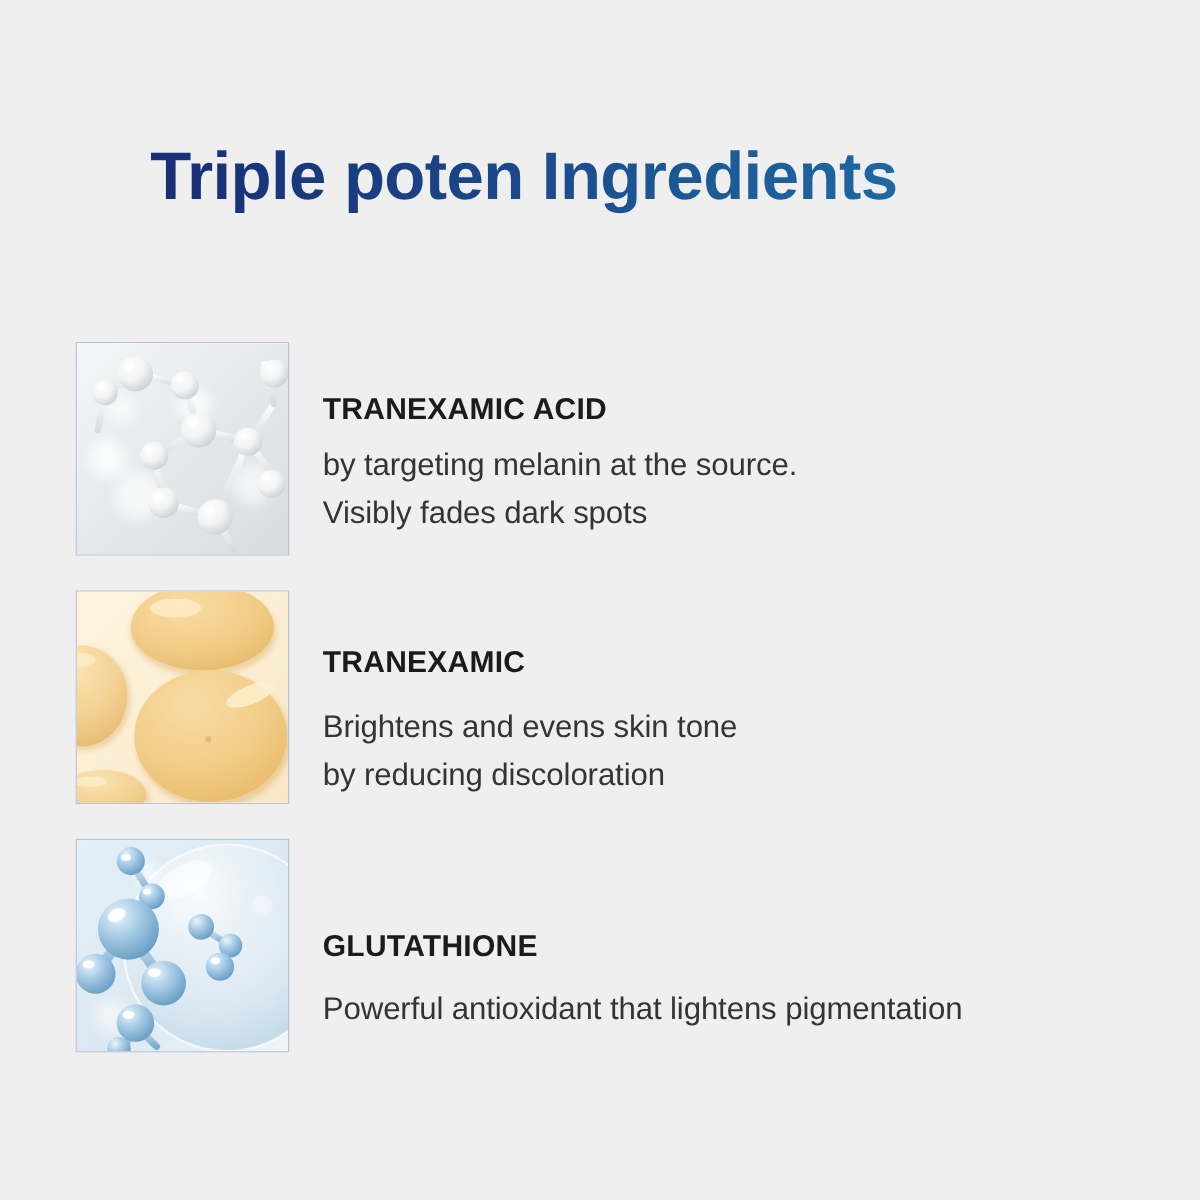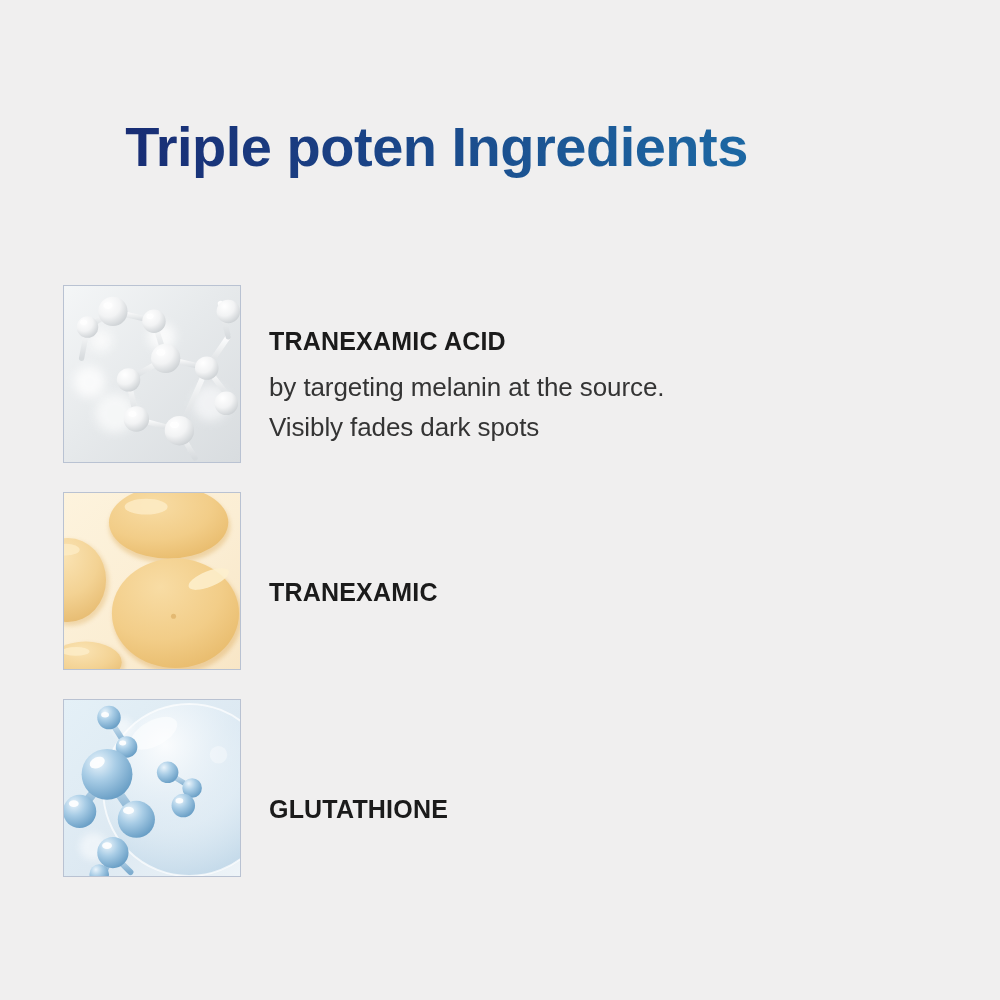--- a/index.html
+++ b/index.html
@@ -224,20 +224,24 @@
 
         <g>
           <ellipse cx="24" cy="176" rx="38" ry="22" fill="#e2b872" opacity="0.45" filter="url(#soft2)"></ellipse>
           <ellipse cx="22" cy="173" rx="37" ry="21" fill="url(#g2d2)"></ellipse>
           <ellipse cx="12" cy="162" rx="14" ry="4.5" fill="#fdeec9" opacity="0.8"></ellipse>
         </g>
       </svg>
     </div>
     <div class="copy">
       <p class="ing-title">TRANEXAMIC</p>
+      <p class="ing-desc">
+        <span>Brightens and evens skin tone</span>
+        <span>by reducing discoloration</span>
+      </p>
     </div>
   </div>
 
   <div class="row row--3">
     <div class="thumb">
       <svg viewBox="0 0 180 180" xmlns="http://www.w3.org/2000/svg" aria-hidden="true">
         <defs>
           <linearGradient id="g3bg" x1="0" y1="0" x2="1" y2="1">
             <stop offset="0%" stop-color="#e4f0f7"></stop>
             <stop offset="55%" stop-color="#dde9f2"></stop>
@@ -309,17 +313,18 @@
           <ellipse cx="42" cy="15" rx="4" ry="2.8"></ellipse>
           <ellipse cx="60" cy="44" rx="3.6" ry="2.5"></ellipse>
           <ellipse cx="44" cy="149" rx="5" ry="3.4"></ellipse>
           <ellipse cx="118" cy="103" rx="4" ry="2.8"></ellipse>
         </g>
       </svg>
     </div>
     <div class="copy">
       <p class="ing-title">GLUTATHIONE</p>
       <p class="ing-desc">
+        <span>Powerful antioxidant that lightens pigmentation</span>
       </p>
     </div>
   </div>
 
 </div>
 
 </body></html>

